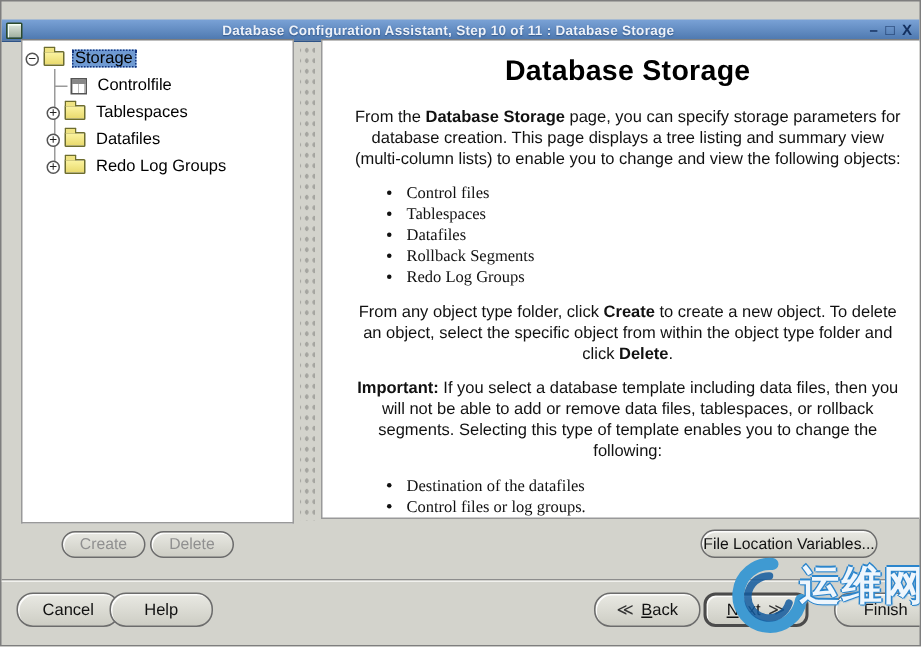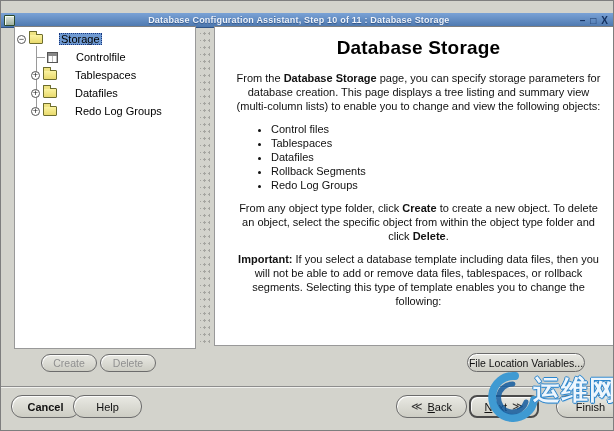--- a/index.html
+++ b/index.html
@@ -75,50 +75,50 @@
     content:""; position:absolute; left:-1px; top:-4px; width:6px; height:3px;
     background:#efe382; border:1px solid #6d6d2e; border-bottom:none;
     border-radius:1px 1px 0 0;
   }
   .ctl-icon {
     width:11px; height:11px; margin-left:2px; flex:0 0 auto;
     border:1px solid #555; background:
       linear-gradient(#888 0 3px, transparent 3px),
       repeating-linear-gradient(90deg,#bbb 0 1px, #fff 1px 4px);
   }
-  .tlabel { margin-left:16px; padding:0 2px; white-space:nowrap;text-align:right; }
+  .tlabel { margin-left:5px; padding:0 2px; white-space:nowrap;text-align:right; }
   .tlabel.selected {
     background:#6f9ad2; color:#000; outline:1px dotted #16357e; outline-offset:-1px;
   }
 
   
   .content-panel h1 {
     text-align:center; font-size:19px; font-weight:bold; color:#000;
     margin:4px 0 12px 0; letter-spacing:.2px;
   }
   .content-panel p { font-size:11px; line-height:14px; color:#111; margin:0 0 9px 0;text-align:center; }
-  .content-panel ul { margin:0 0 9px 38px; padding:0; }
+  .content-panel ul { margin:0 0 9px 38px; padding:0;font-family:Liberation Serif, serif; }
   .content-panel li { font-size:11px; line-height:14px; color:#111; list-style:disc; }
   .content-panel b { font-weight:bold; }
 
   
   .btn {
     position:absolute; display:flex; align-items:center; justify-content:center;
     background:linear-gradient(#e9e9e3,#cdcdc4);
     border:1px solid #6c6c6c; border-radius:11px;
     font-size:11px; color:#111; cursor:default;
     box-shadow:inset 1px 1px 0 rgba(255,255,255,.85);
     white-space:nowrap;
   }
   .btn.disabled { color:#909090; }
   .btn .u { text-decoration:underline; }
   .btn-create { left:40px;  top:353px; width:56px; height:18px; border-radius:9px; font-size:10.5px; }
   .btn-delete { left:99px;  top:353px; width:56px; height:18px; border-radius:9px; font-size:10.5px; }
   .btn-flv    { left:466px; top:352px; width:118px; height:19px; border-radius:10px; font-size:10.5px;text-align:right; }
-  .btn-cancel { left:10px;  top:394px; width:69px; height:23px;font-weight:bold; }
+  .btn-cancel { left:10px;  top:394px; width:69px; height:23px; }
   .btn-help   { left:72px;  top:394px; width:69px; height:23px; }
   .btn-back   { left:395px; top:394px; width:71px; height:23px; gap:5px; }
   .btn-next   { left:468px; top:394px; width:70px; height:23px; gap:5px;
                 border:2px solid #4b4b4b; border-radius:8px; }
   .btn-finish { left:539px; top:394px; width:69px; height:23px;margin-left:16px; }
   .nav-arrow { font-size:11px; color:#333; }
 
   .footer-divider {
     position:absolute; left:0; right:0; top:385px; height:2px;
     border-top:1px solid #8d8d8d; border-bottom:1px solid #f1f1ee;
@@ -200,20 +200,24 @@
       <li>Tablespaces</li>
       <li>Datafiles</li>
       <li>Rollback Segments</li>
       <li>Redo Log Groups</li>
     </ul>
 
     <p><span>From any object type folder, click </span><b>Create</b><span> to create a new object. To delete an object, select the specific object from within the object type folder and click </span><b>Delete</b><span>.</span></p>
 
     <p><b>Important:</b><span> If you select a database template including data files, then you will not be able to add or remove data files, tablespaces, or rollback segments. Selecting this type of template enables you to change the following:</span></p>
 
+    <ul>
+      <li>Destination of the datafiles</li>
+      <li>Control files or log groups.</li>
+    </ul>
 
   </div>
 
   <button class="btn btn-create disabled">Create</button>
   <button class="btn btn-delete disabled">Delete</button>
 
   <button class="btn btn-flv">File Location Variables...</button>
 
   <div class="footer-divider"></div>
 

